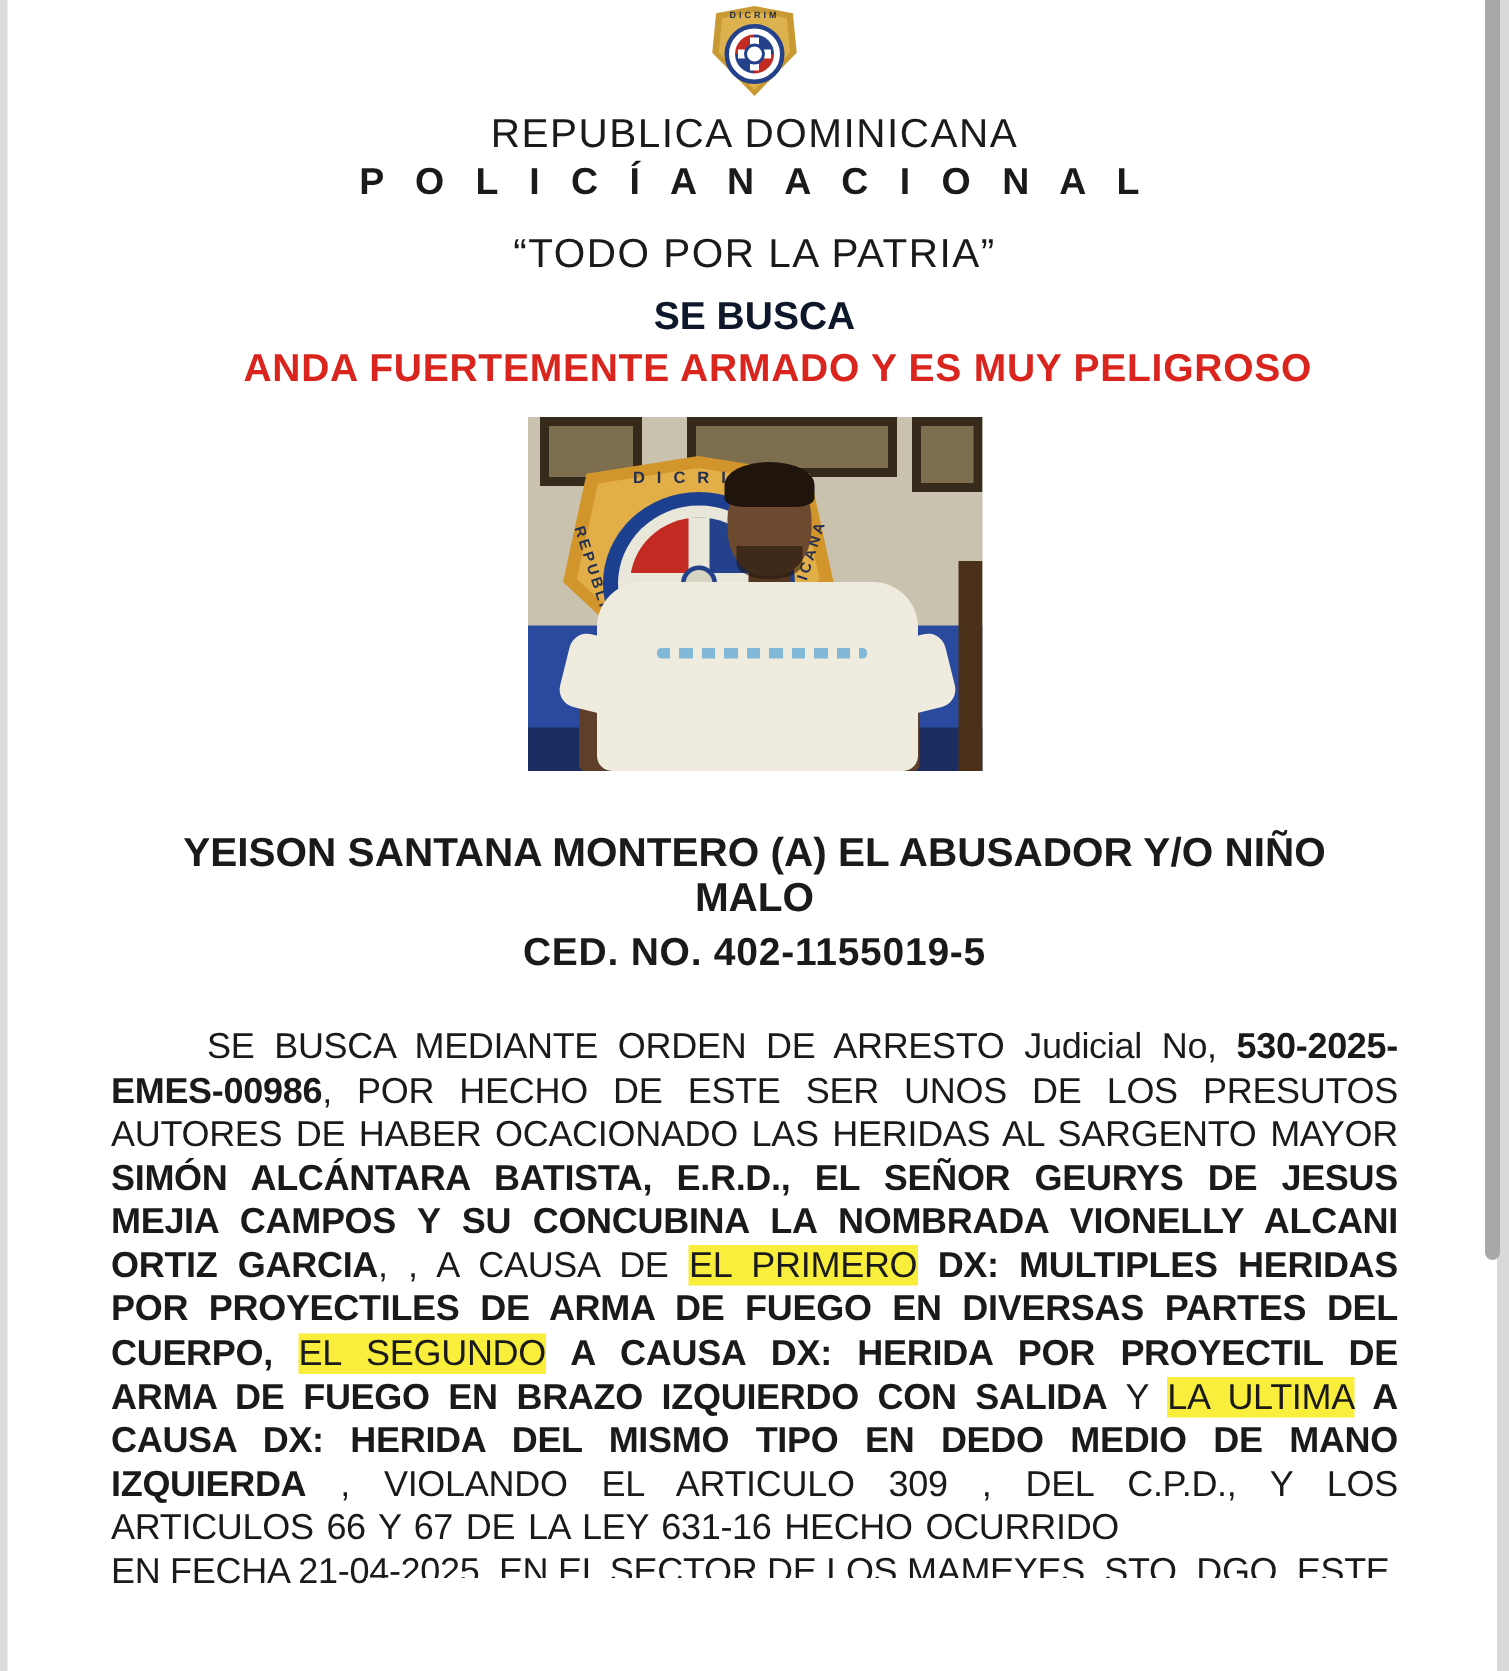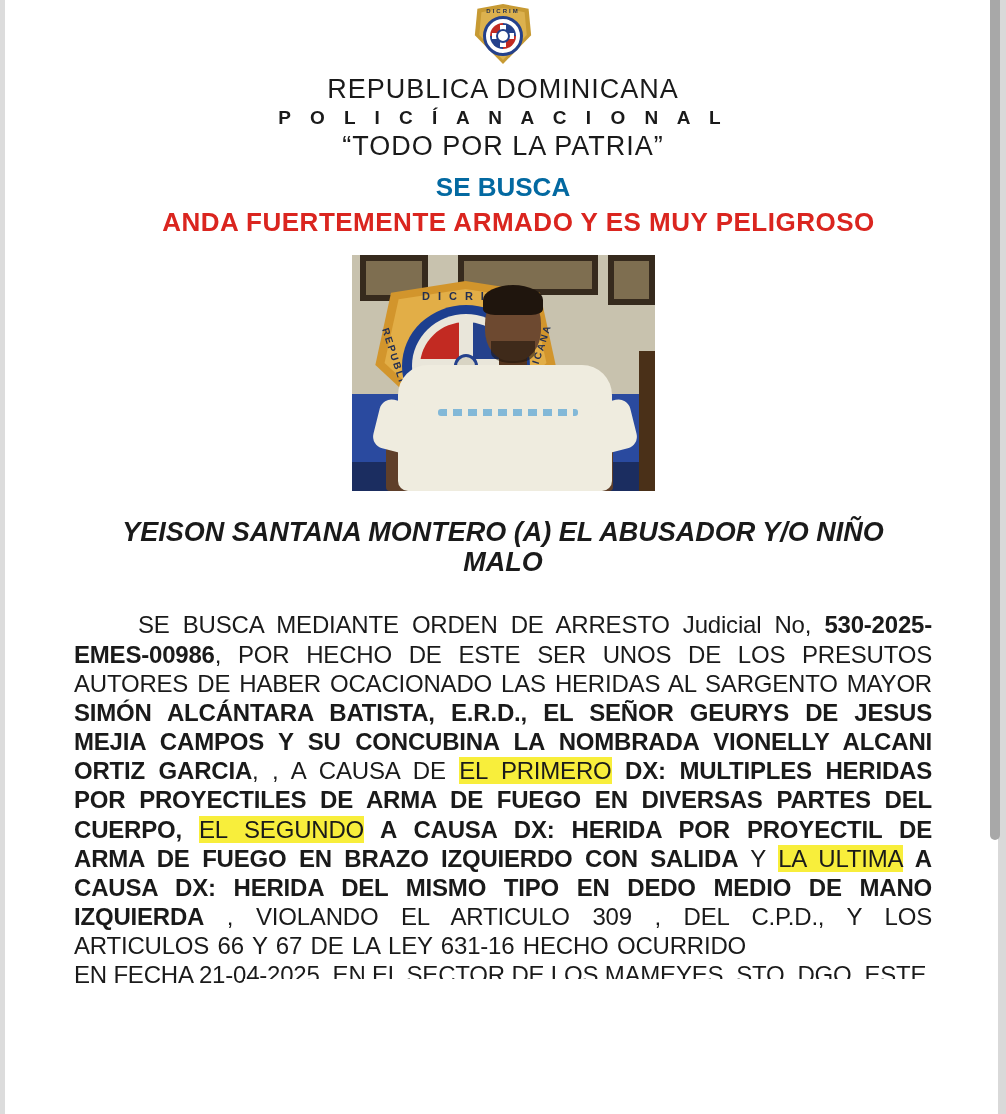--- a/index.html
+++ b/index.html
@@ -27,23 +27,23 @@
   .badge .disc::before { content:""; position:absolute; left:4px; top:4px; right:4px; bottom:4px;
       border-radius:50%; background:conic-gradient(#24418c 0 90deg, #c22a22 90deg 180deg, #24418c 180deg 270deg, #c22a22 270deg 360deg); }
   .badge .disc::after { content:""; position:absolute; left:50%; top:50%; width:22px; height:22px;
       transform:translate(-50%,-50%); background:
       linear-gradient(#fff,#fff) center/100% 6px no-repeat,
       linear-gradient(#fff,#fff) center/6px 100% no-repeat; }
   .badge .disc-core { position:absolute; left:31px; top:25px; width:14px; height:14px; border-radius:50%;
       background:#fff; border:2px solid #24418c; z-index:2; }
 
   .h-line1 { font-size:27px; letter-spacing:1px; margin-top:8px; }
-  .h-line2 { font-size:19px; font-weight:bold; letter-spacing:7px; margin-top:2px; }
+  .h-line2 { font-size:25px; font-weight:bold; letter-spacing:7px; margin-top:2px; }
   .h-line3 { font-size:27px; margin-top:3px; letter-spacing:0.5px; }
-  .h-line4 { font-size:27px; margin-top:2px; letter-spacing:1px; }
+  .h-line4 { font-size:27px; margin-top:18px; letter-spacing:1px; }
 
   .alert-line1 { font-size:26px; font-weight:bold; margin-top:10px; text-align:center; }
   .alert-line2 { font-size:26px; font-weight:bold; margin-top:4px; text-align:center; letter-spacing:0.5px;margin-left:31px; }
 
   
   .photo { position:relative; width:303px; height:236px; margin:17px auto 0; overflow:hidden;
            background:#c8c2ae; }
   .frame { position:absolute; background:#362a1d; }
   .frame .inner { position:absolute; left:6px; top:6px; right:6px; bottom:6px; background:#7e6e50; }
   .frame1 { left:8px; top:0; width:68px; height:46px; }
@@ -91,21 +91,21 @@
       border-radius:30px 30px 10px 10px; background:#efecdf; }
   .sleeve-l { position:absolute; left:-22px; top:36px; width:40px; height:50px; border-radius:12px;
       background:#efecdf; transform:rotate(14deg); }
   .sleeve-r { position:absolute; right:-22px; top:36px; width:40px; height:50px; border-radius:12px;
       background:#efecdf; transform:rotate(-14deg); }
   .shirt-print { position:absolute; left:40px; top:44px; width:140px; height:7px;
       background:repeating-linear-gradient(90deg, #6fafd6 0 9px, transparent 9px 15px);
       border-radius:3px; opacity:0.85; }
 
   
-  .subject { text-align:center; margin-top:26px; font-weight:bold;font-style:italic; }
+  .subject { text-align:center; margin-top:39px; font-weight:bold; }
   .subject .name { font-size:27px; line-height:1.12; width:800px; margin:0 auto; }
   .subject .ced { font-size:26px; margin-top:6px; letter-spacing:0.5px; }
 
   
   .case-text { width:858px; margin:33px auto 0; font-size:24px; line-height:1.215;
       text-align:justify; text-indent:64px; letter-spacing:-0.2px; word-spacing:2px; }
   .seg-regular { font-weight:normal;margin-top:20px; }
   .seg-bold { font-weight:bold; }
   .seg-highlight { font-weight:normal; background:var(--hl,#f8ee3b);margin-top:23px; }
   .final-line { position:relative; width:858px; margin:0 auto; font-size:24px; line-height:1.215;
@@ -131,21 +131,21 @@
       <div class="shield-in"></div>
       <div class="dicrim">DICRIM</div>
       <div class="disc"></div>
       <div class="disc-core"></div>
     </div>
     <div class="h-line1">REPUBLICA DOMINICANA</div>
     <div class="h-line2">P O L I C Í A N A C I O N A L</div>
     <div class="h-line4">“TODO POR LA PATRIA”</div>
   </div>
 
-  <div class="alert-line1 alert-line" style="color: #0369a1;">SE BUSCA</div>
+  <div class="alert-line1 alert-line" style="color: #0f172a;">SE BUSCA</div>
   <div class="alert-line2 alert-line" style="color: rgb(218, 37, 31);">ANDA FUERTEMENTE ARMADO Y ES MUY PELIGROSO</div>
 
   <div class="photo">
     <div class="frame frame1">
         <div class="inner"></div>
       </div>
     <div class="frame frame2">
         <div class="inner"></div>
       </div>
     <div class="frame frame3">
@@ -180,20 +180,21 @@
         <div class="shirt-print"></div>
       </div>
       <div class="head"></div>
       <div class="hair"></div>
       <div class="beard"></div>
     </div>
   </div>
 
   <div class="subject">
     <div class="name">YEISON SANTANA MONTERO (A) EL ABUSADOR Y/O NIÑO MALO</div>
+    <div class="ced">CED. NO. 402-1155019-5</div>
   </div>
 
   <p class="case-text"><span class="seg-regular">SE BUSCA MEDIANTE ORDEN DE ARRESTO Judicial No, </span><span class="seg-bold">530-2025-EMES-00986</span><span class="seg-regular">, POR HECHO DE ESTE SER UNOS DE LOS PRESUTOS AUTORES DE HABER OCACIONADO LAS HERIDAS AL SARGENTO MAYOR </span><span class="seg-bold">SIMÓN ALCÁNTARA BATISTA, E.R.D., EL SEÑOR GEURYS DE JESUS MEJIA CAMPOS Y SU CONCUBINA LA NOMBRADA VIONELLY ALCANI ORTIZ GARCIA</span><span class="seg-regular">, , A CAUSA DE </span><span class="seg-highlight">EL PRIMERO</span><span class="seg-bold"> DX: MULTIPLES HERIDAS POR PROYECTILES DE ARMA DE FUEGO EN DIVERSAS PARTES DEL CUERPO, </span><span class="seg-highlight">EL SEGUNDO</span><span class="seg-bold"> A CAUSA DX:  HERIDA POR PROYECTIL DE ARMA DE FUEGO EN BRAZO IZQUIERDO CON SALIDA</span><span class="seg-regular"> Y </span><span class="seg-highlight">LA ULTIMA</span><span class="seg-bold"> A CAUSA DX: HERIDA DEL MISMO TIPO EN DEDO MEDIO DE MANO IZQUIERDA</span><span class="seg-regular"> , VIOLANDO EL  ARTICULO 309 , DEL C.P.D., Y LOS ARTICULOS 66 Y 67 DE LA LEY 631-16 HECHO OCURRIDO</span></p>
   <div class="final-line">
     <span>EN FECHA 21-04-2025, EN EL SECTOR DE LOS MAMEYES, STO. DGO. ESTE..</span>
     <div class="clip-mask"></div>
   </div>
 
 
   <div class="scroll-track"></div>

